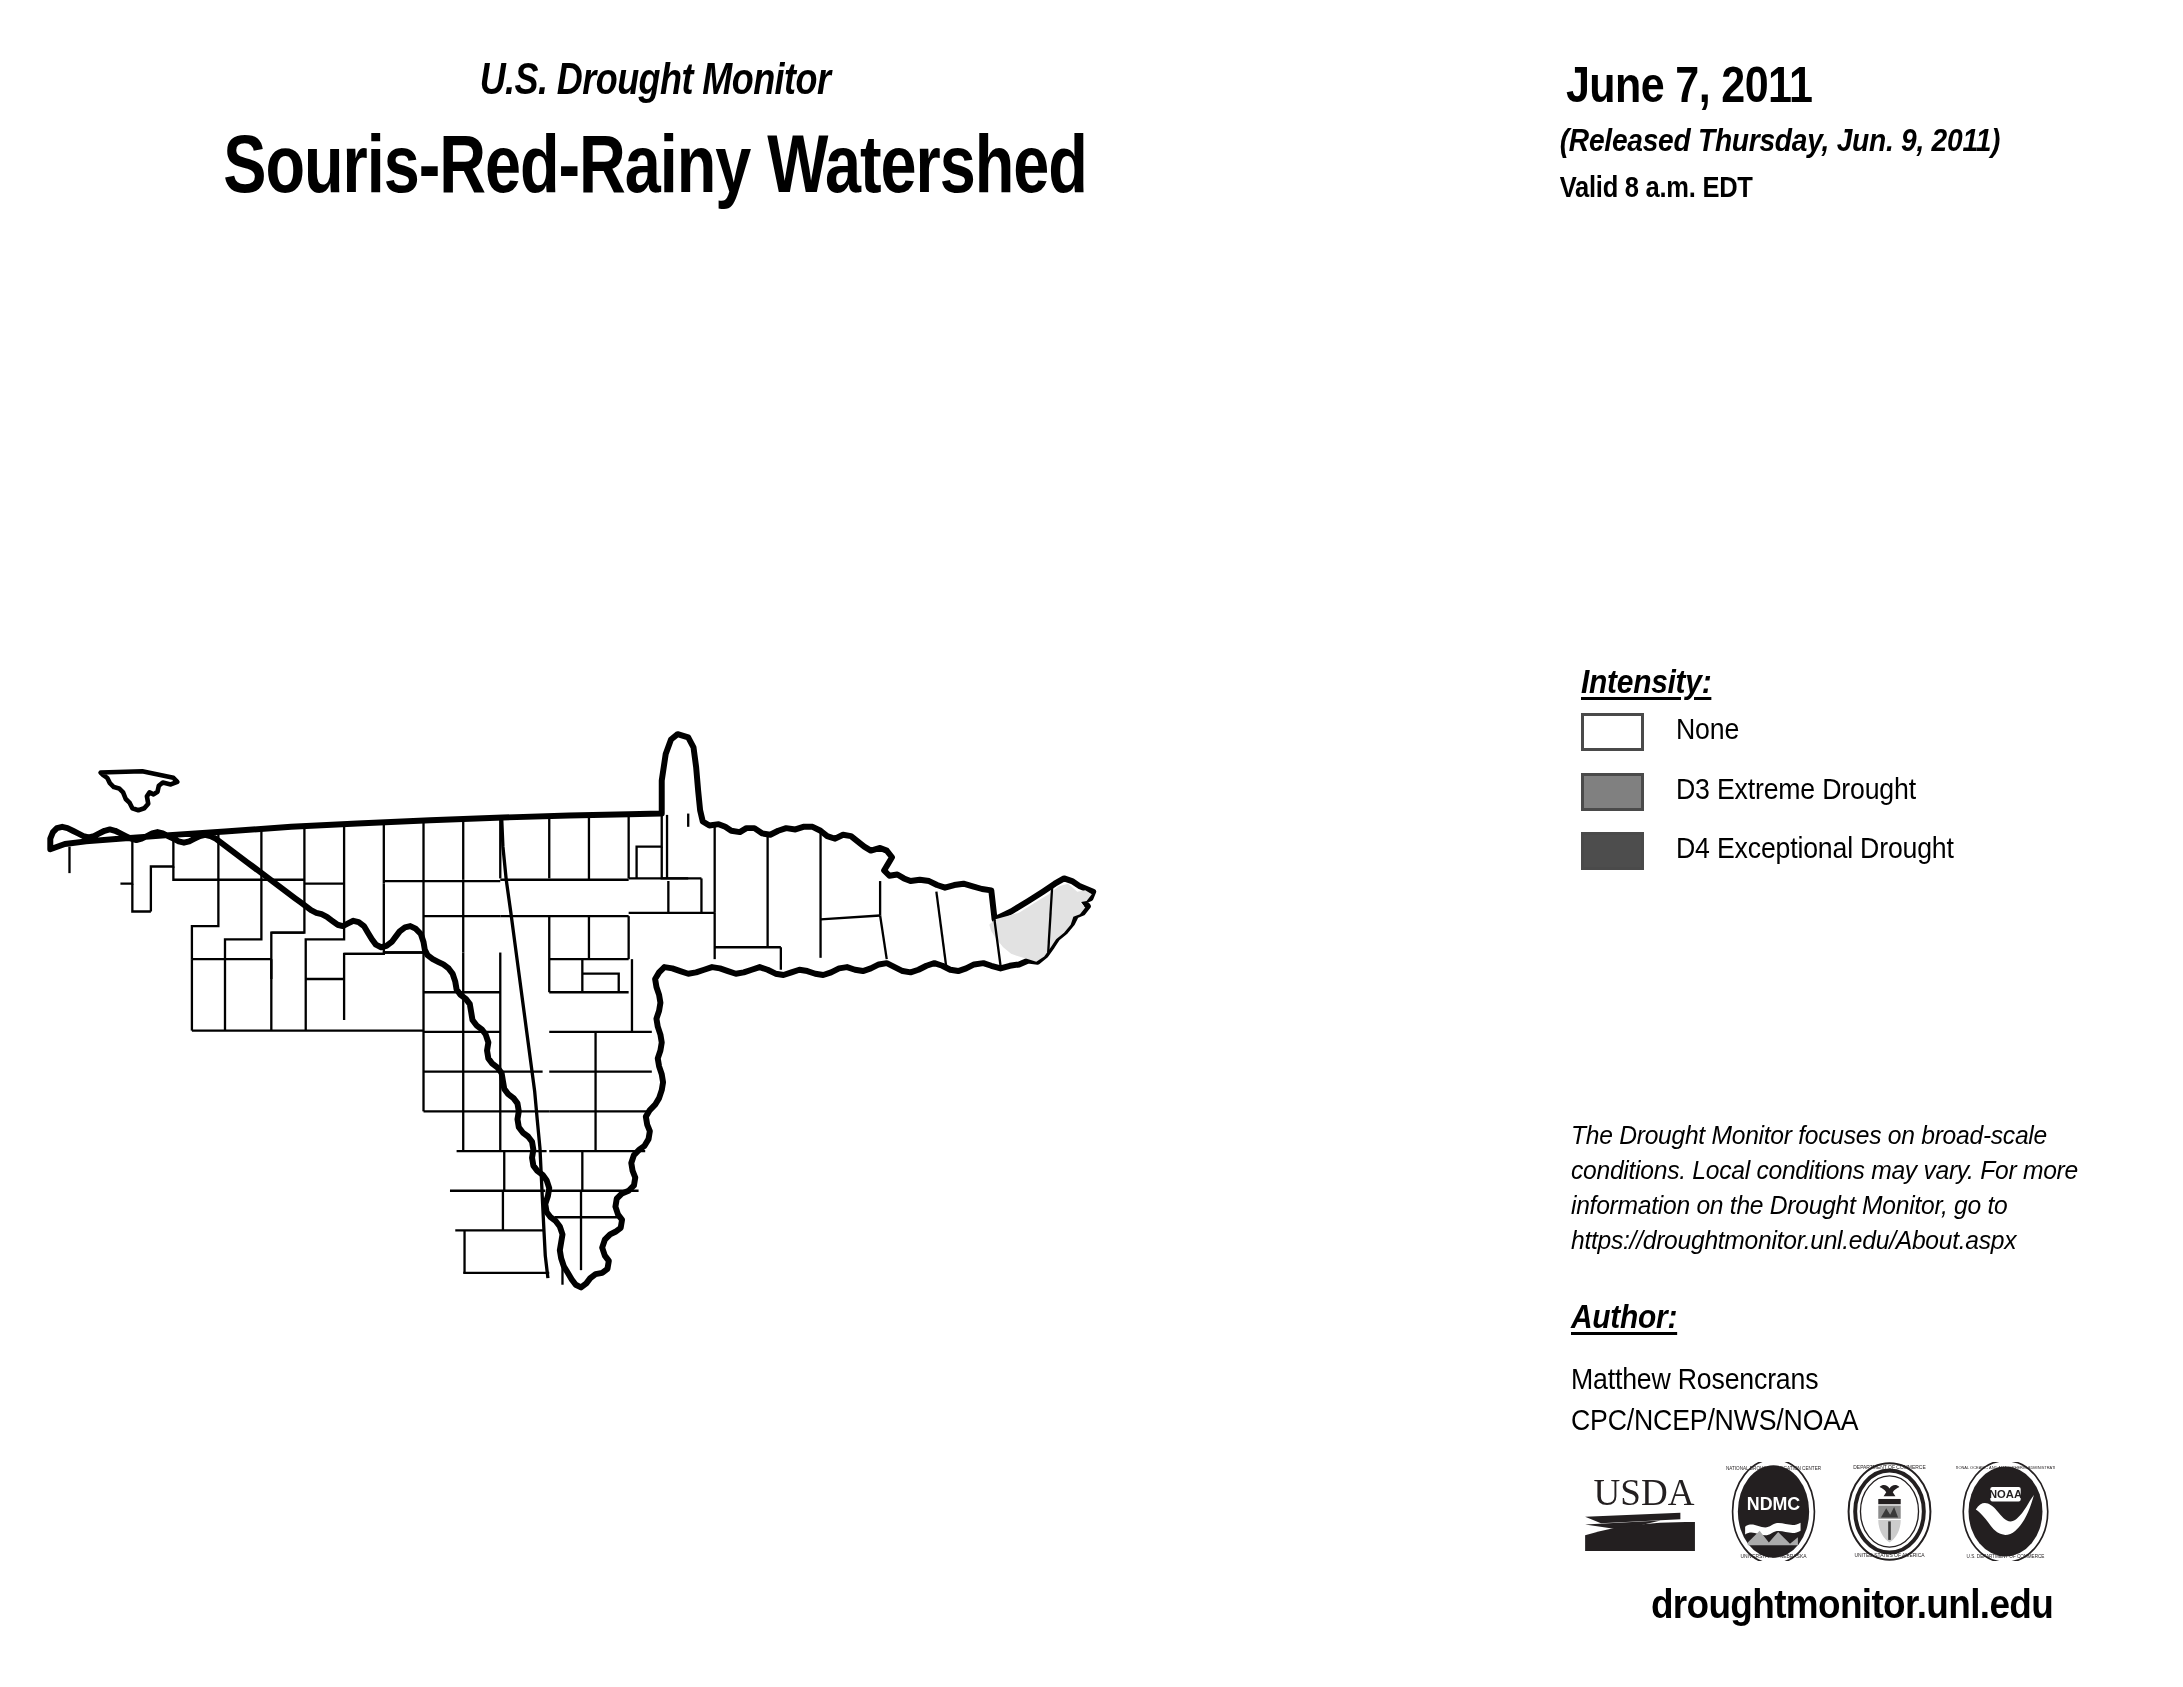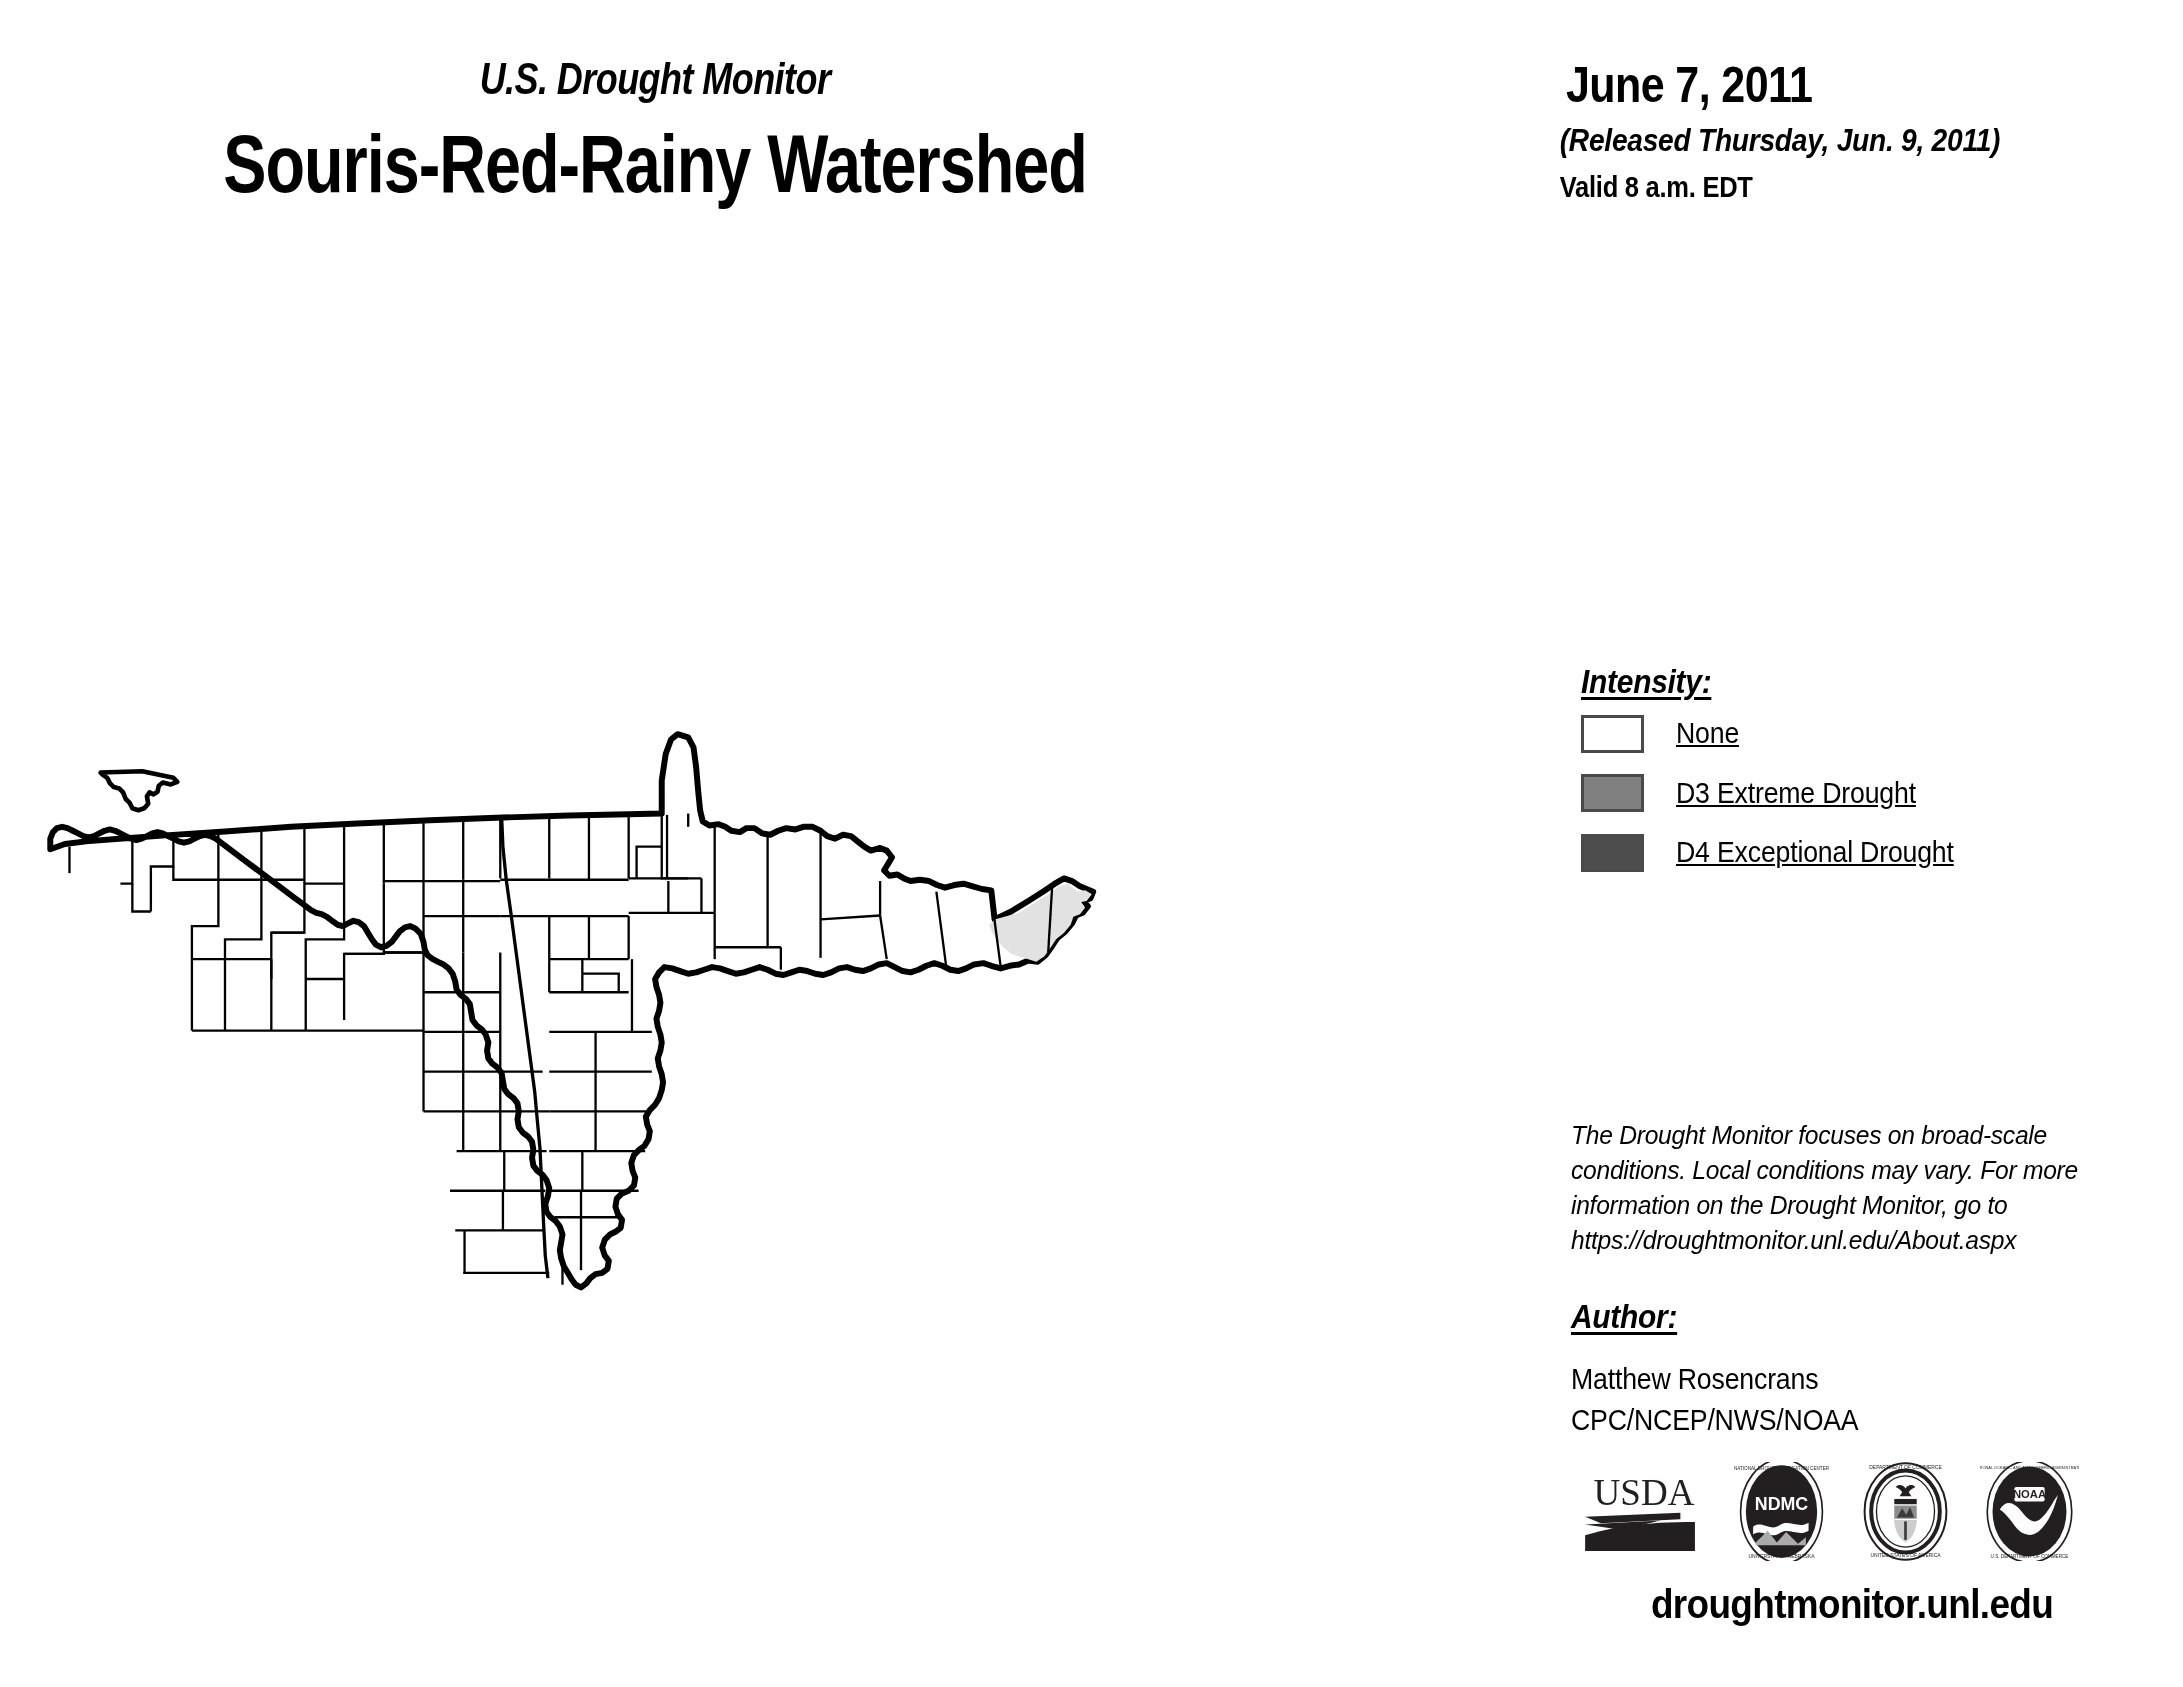--- a/index.html
+++ b/index.html
@@ -105,24 +105,22 @@
     text-decoration: underline;
     text-underline-offset: 4px;
     letter-spacing: -0.3px;
     transform: scaleX(0.88);
     transform-origin: left top;
     display: inline-block;
     margin-bottom: 12px;
   }
   .legend-row {
     display: flex;
-    align-items: center;
     height: 41px;
     margin-bottom: 18.5px;
-    text-decoration: underline;
   }
   .legend-swatch {
     width: 63px;
     height: 38px;
     border: 3.3px solid #4a4a4a;
     box-sizing: border-box;
     flex: 0 0 auto;
   }
   .legend-label {
     margin-left: 32px;
@@ -184,21 +182,21 @@
 
   
   #logo-row {
     position: absolute;
     left: 1581px;
     top: 1465px;
     width: 543px;
     height: 93px;
     display: flex;
     align-items: center;
-    gap: 25px;
+    gap: 17px;
   }
   .logo { flex: 0 0 auto; }
 
   #site-url {
     position: absolute;
     left: 1561px;
     top: 1581px;
     width: 582px;
     text-align: center;
     font-size: 41px;

